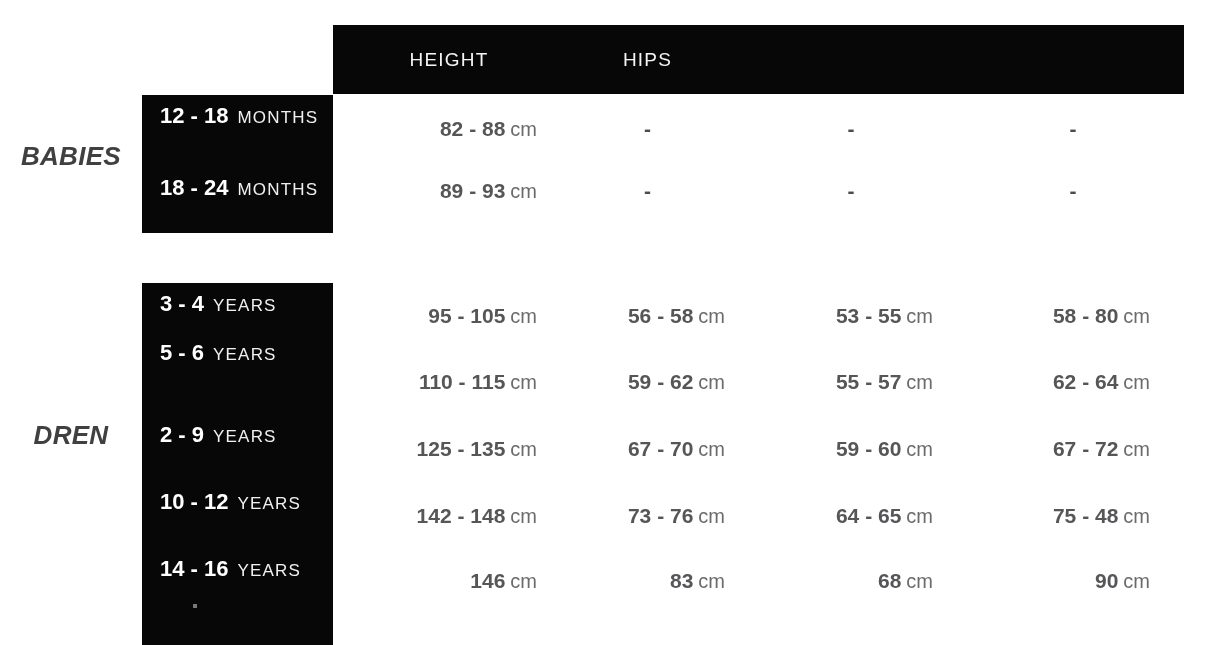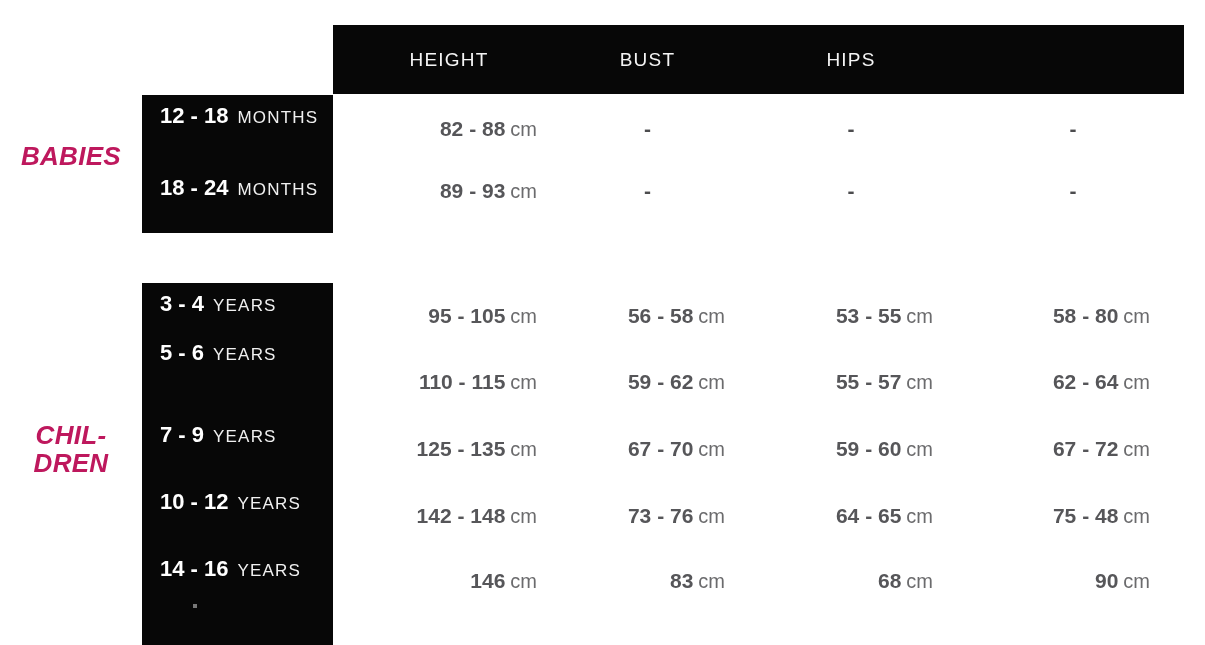--- a/index.html
+++ b/index.html
@@ -15,21 +15,21 @@
   }
   .bar .h{
     color:#f4f4f4;font-size:19px;font-weight:400;letter-spacing:1.2px;
     text-align:center;
   }
   .bar .h.first{padding-left:10px;}
   
   .grouplabel{
     position:absolute;left:0;width:142px;text-align:center;
     font-size:26px;line-height:28px;font-weight:700;font-style:italic;
-    color:#be185d;letter-spacing:0.3px;
+    color:#404040;letter-spacing:0.3px;
   }
   #babies-label{top:142px;}
   #children-label{top:421px;}
   
   .blackbox{position:absolute;left:142px;width:191px;background:#070707;}
   #babies-box{top:95px;height:138px;}
   #children-box{top:283px;height:424px;}
   .agerow{position:absolute;left:18px;height:28px;line-height:24px;white-space:nowrap;}
   .age-num{color:#ffffff;font-weight:700;font-size:22px;}
   .age-unit{color:#f0f0f0;font-weight:400;font-size:17px;letter-spacing:1.2px;margin-left:9px;}
@@ -49,21 +49,20 @@
   .cell.dash span{font-weight:700;color:#4c4c4e;font-size:21px;}
   .stray-dot{position:absolute;left:51px;top:321px;width:4px;height:4px;background:#777;}
 </style>
 </head>
 <body>
 
 <div class="canvas">
 
   <div class="bar">
     <div class="h first">HEIGHT</div>
-    <div class="h">BUST</div>
     <div class="h">HIPS</div>
   </div>
 
   <div class="grouplabel" id="babies-label">BABIES</div>
 
   <div class="blackbox" id="babies-box">
     <div class="agerow" style="top:9px">
       <span class="age-num">12 - 18</span><span class="age-unit">MONTHS</span>
     </div>
     <div class="agerow" style="top:81px">
@@ -79,33 +78,32 @@
   </div>
 
   <div class="datarow" style="top:176px">
     <div class="cell"><span class="num">89 - 93</span><span class="unit">cm</span></div>
     <div class="cell dash"><span>-</span></div>
     <div class="cell dash"><span>-</span></div>
     <div class="cell dash"><span>-</span></div>
   </div>
 
   <div class="grouplabel" id="children-label">
-    <div>CHIL-</div>
     <div>DREN</div>
   </div>
 
   <div class="blackbox" id="children-box">
     <div class="agerow" style="top:9px">
       <span class="age-num">3 - 4</span><span class="age-unit">YEARS</span>
     </div>
     <div class="agerow" style="top:58px">
       <span class="age-num">5 - 6</span><span class="age-unit">YEARS</span>
     </div>
     <div class="agerow" style="top:140px">
-      <span class="age-num">7 - 9</span><span class="age-unit">YEARS</span>
+      <span class="age-num">2 - 9</span><span class="age-unit">YEARS</span>
     </div>
     <div class="agerow" style="top:207px">
       <span class="age-num">10 - 12</span><span class="age-unit">YEARS</span>
     </div>
     <div class="agerow" style="top:274px">
       <span class="age-num">14 - 16</span><span class="age-unit">YEARS</span>
     </div>
     <div class="stray-dot"></div>
   </div>
 

